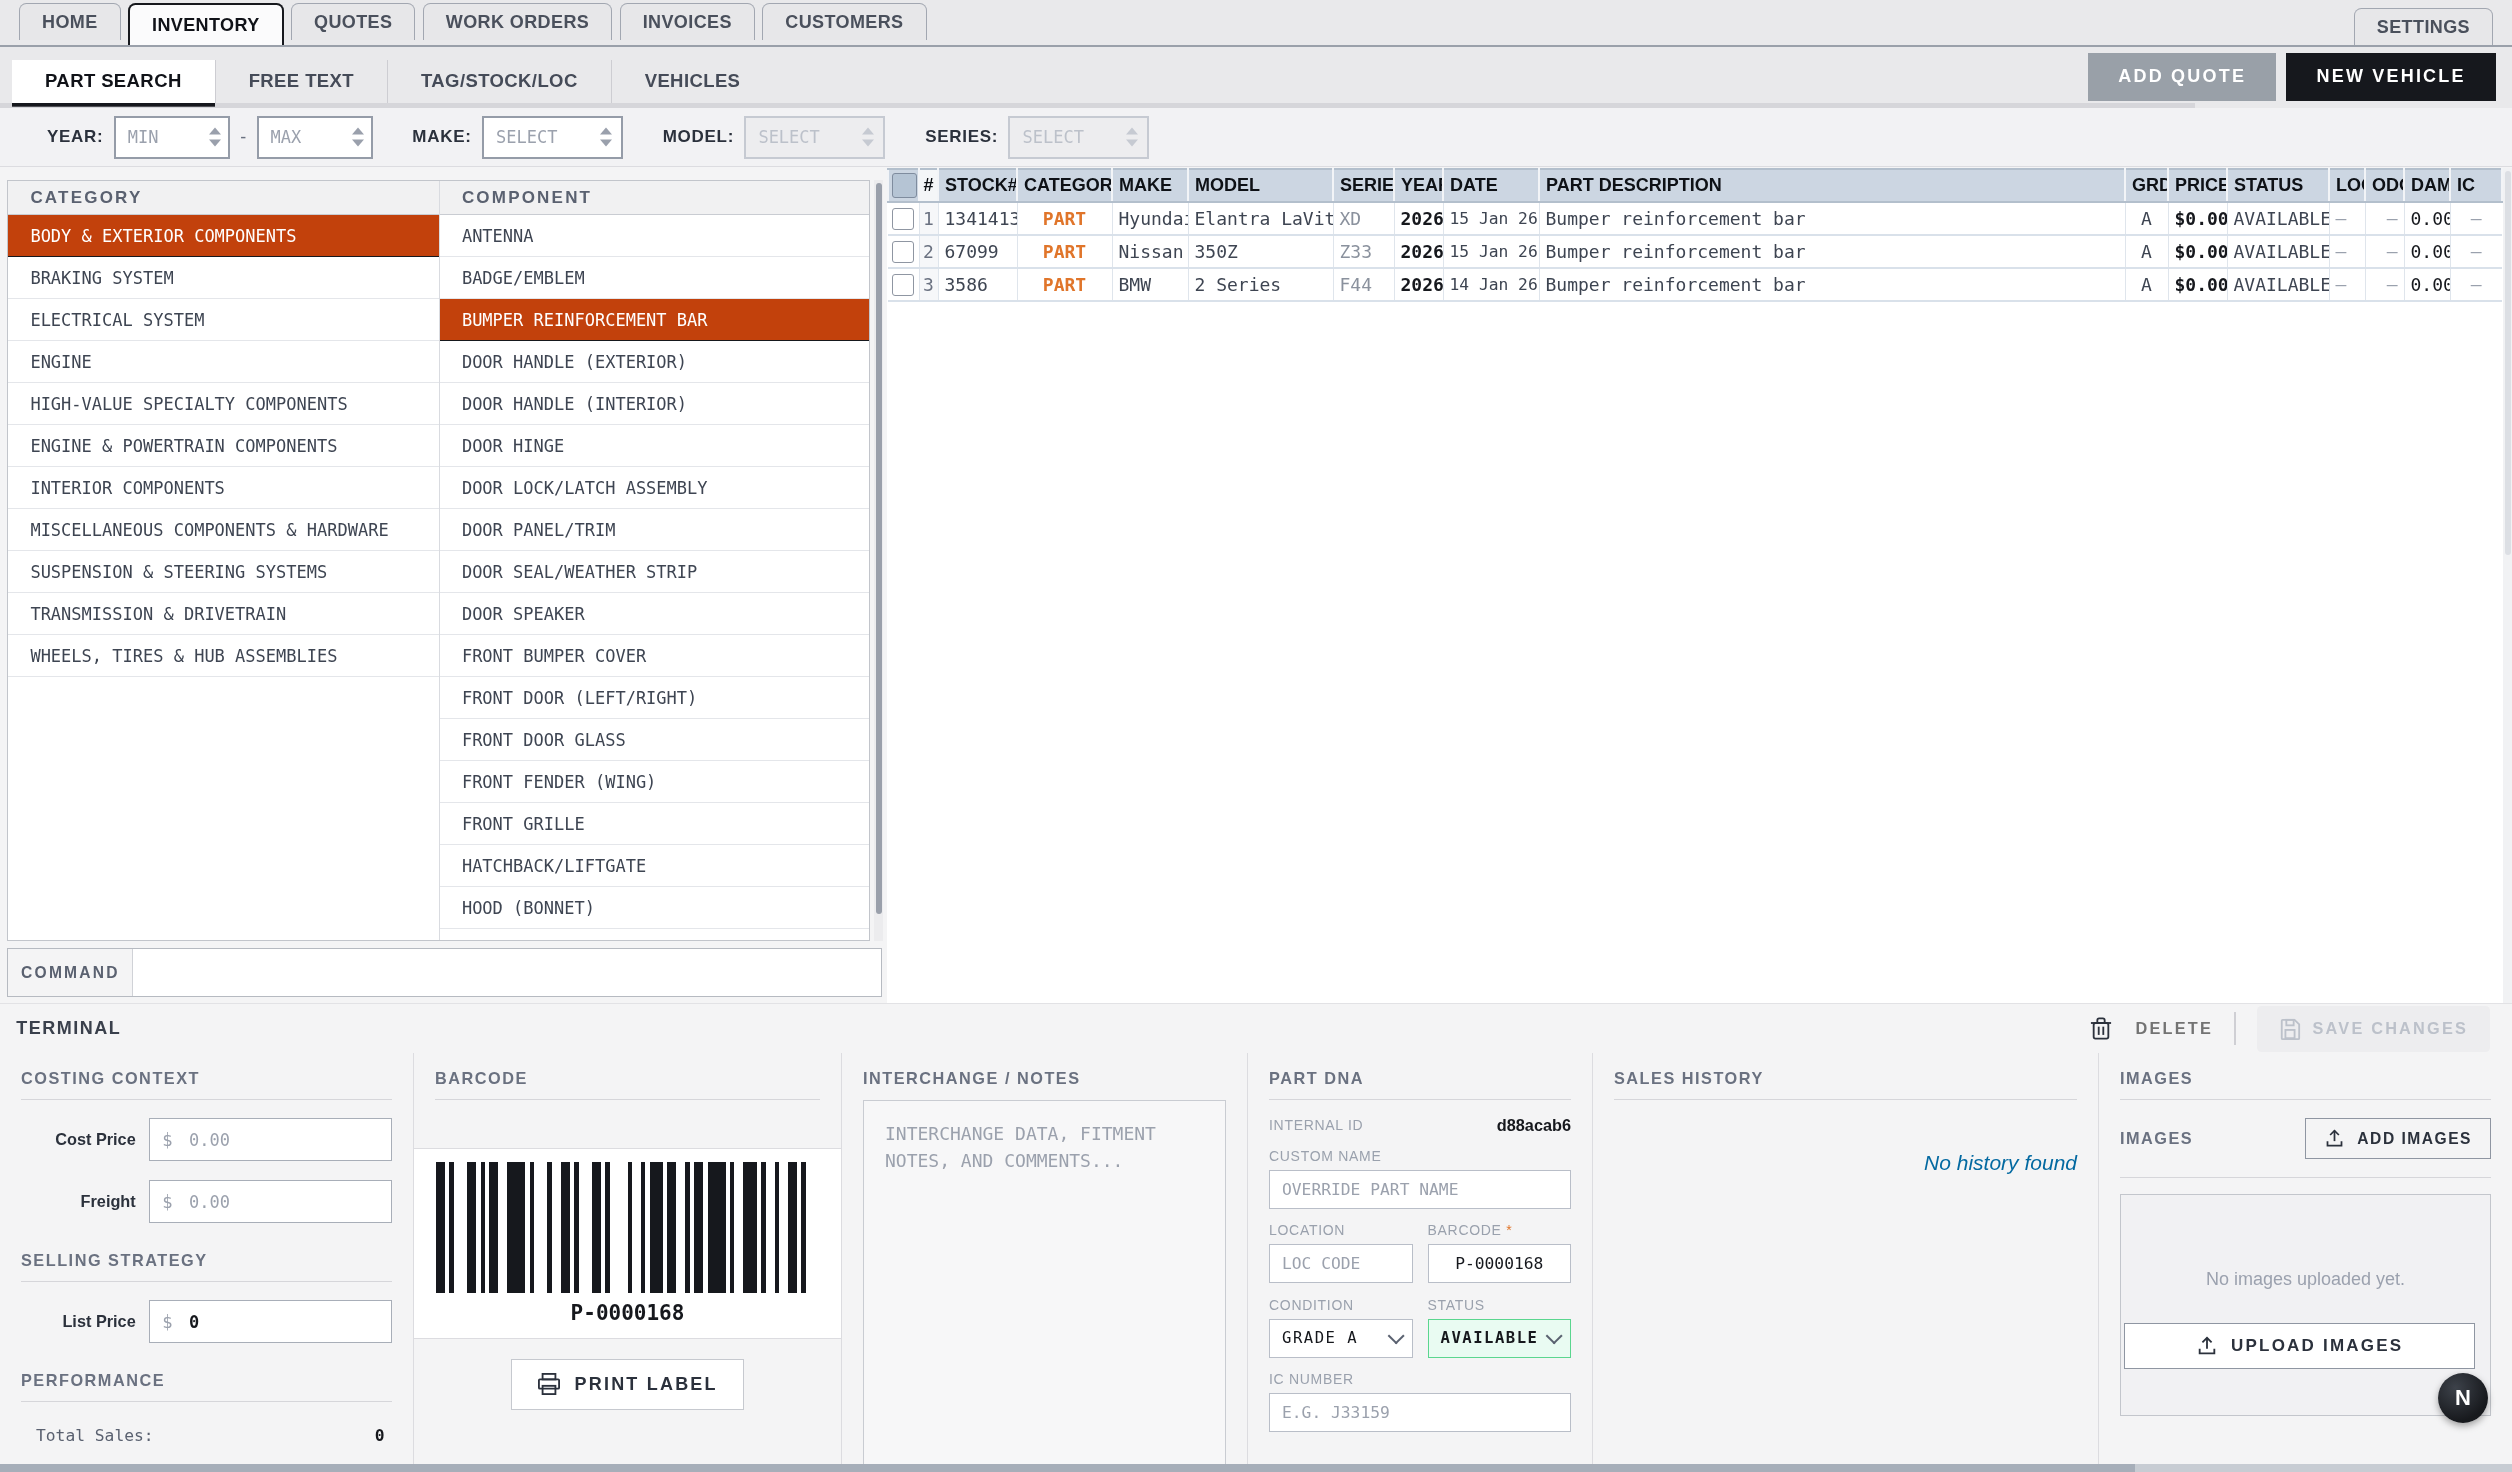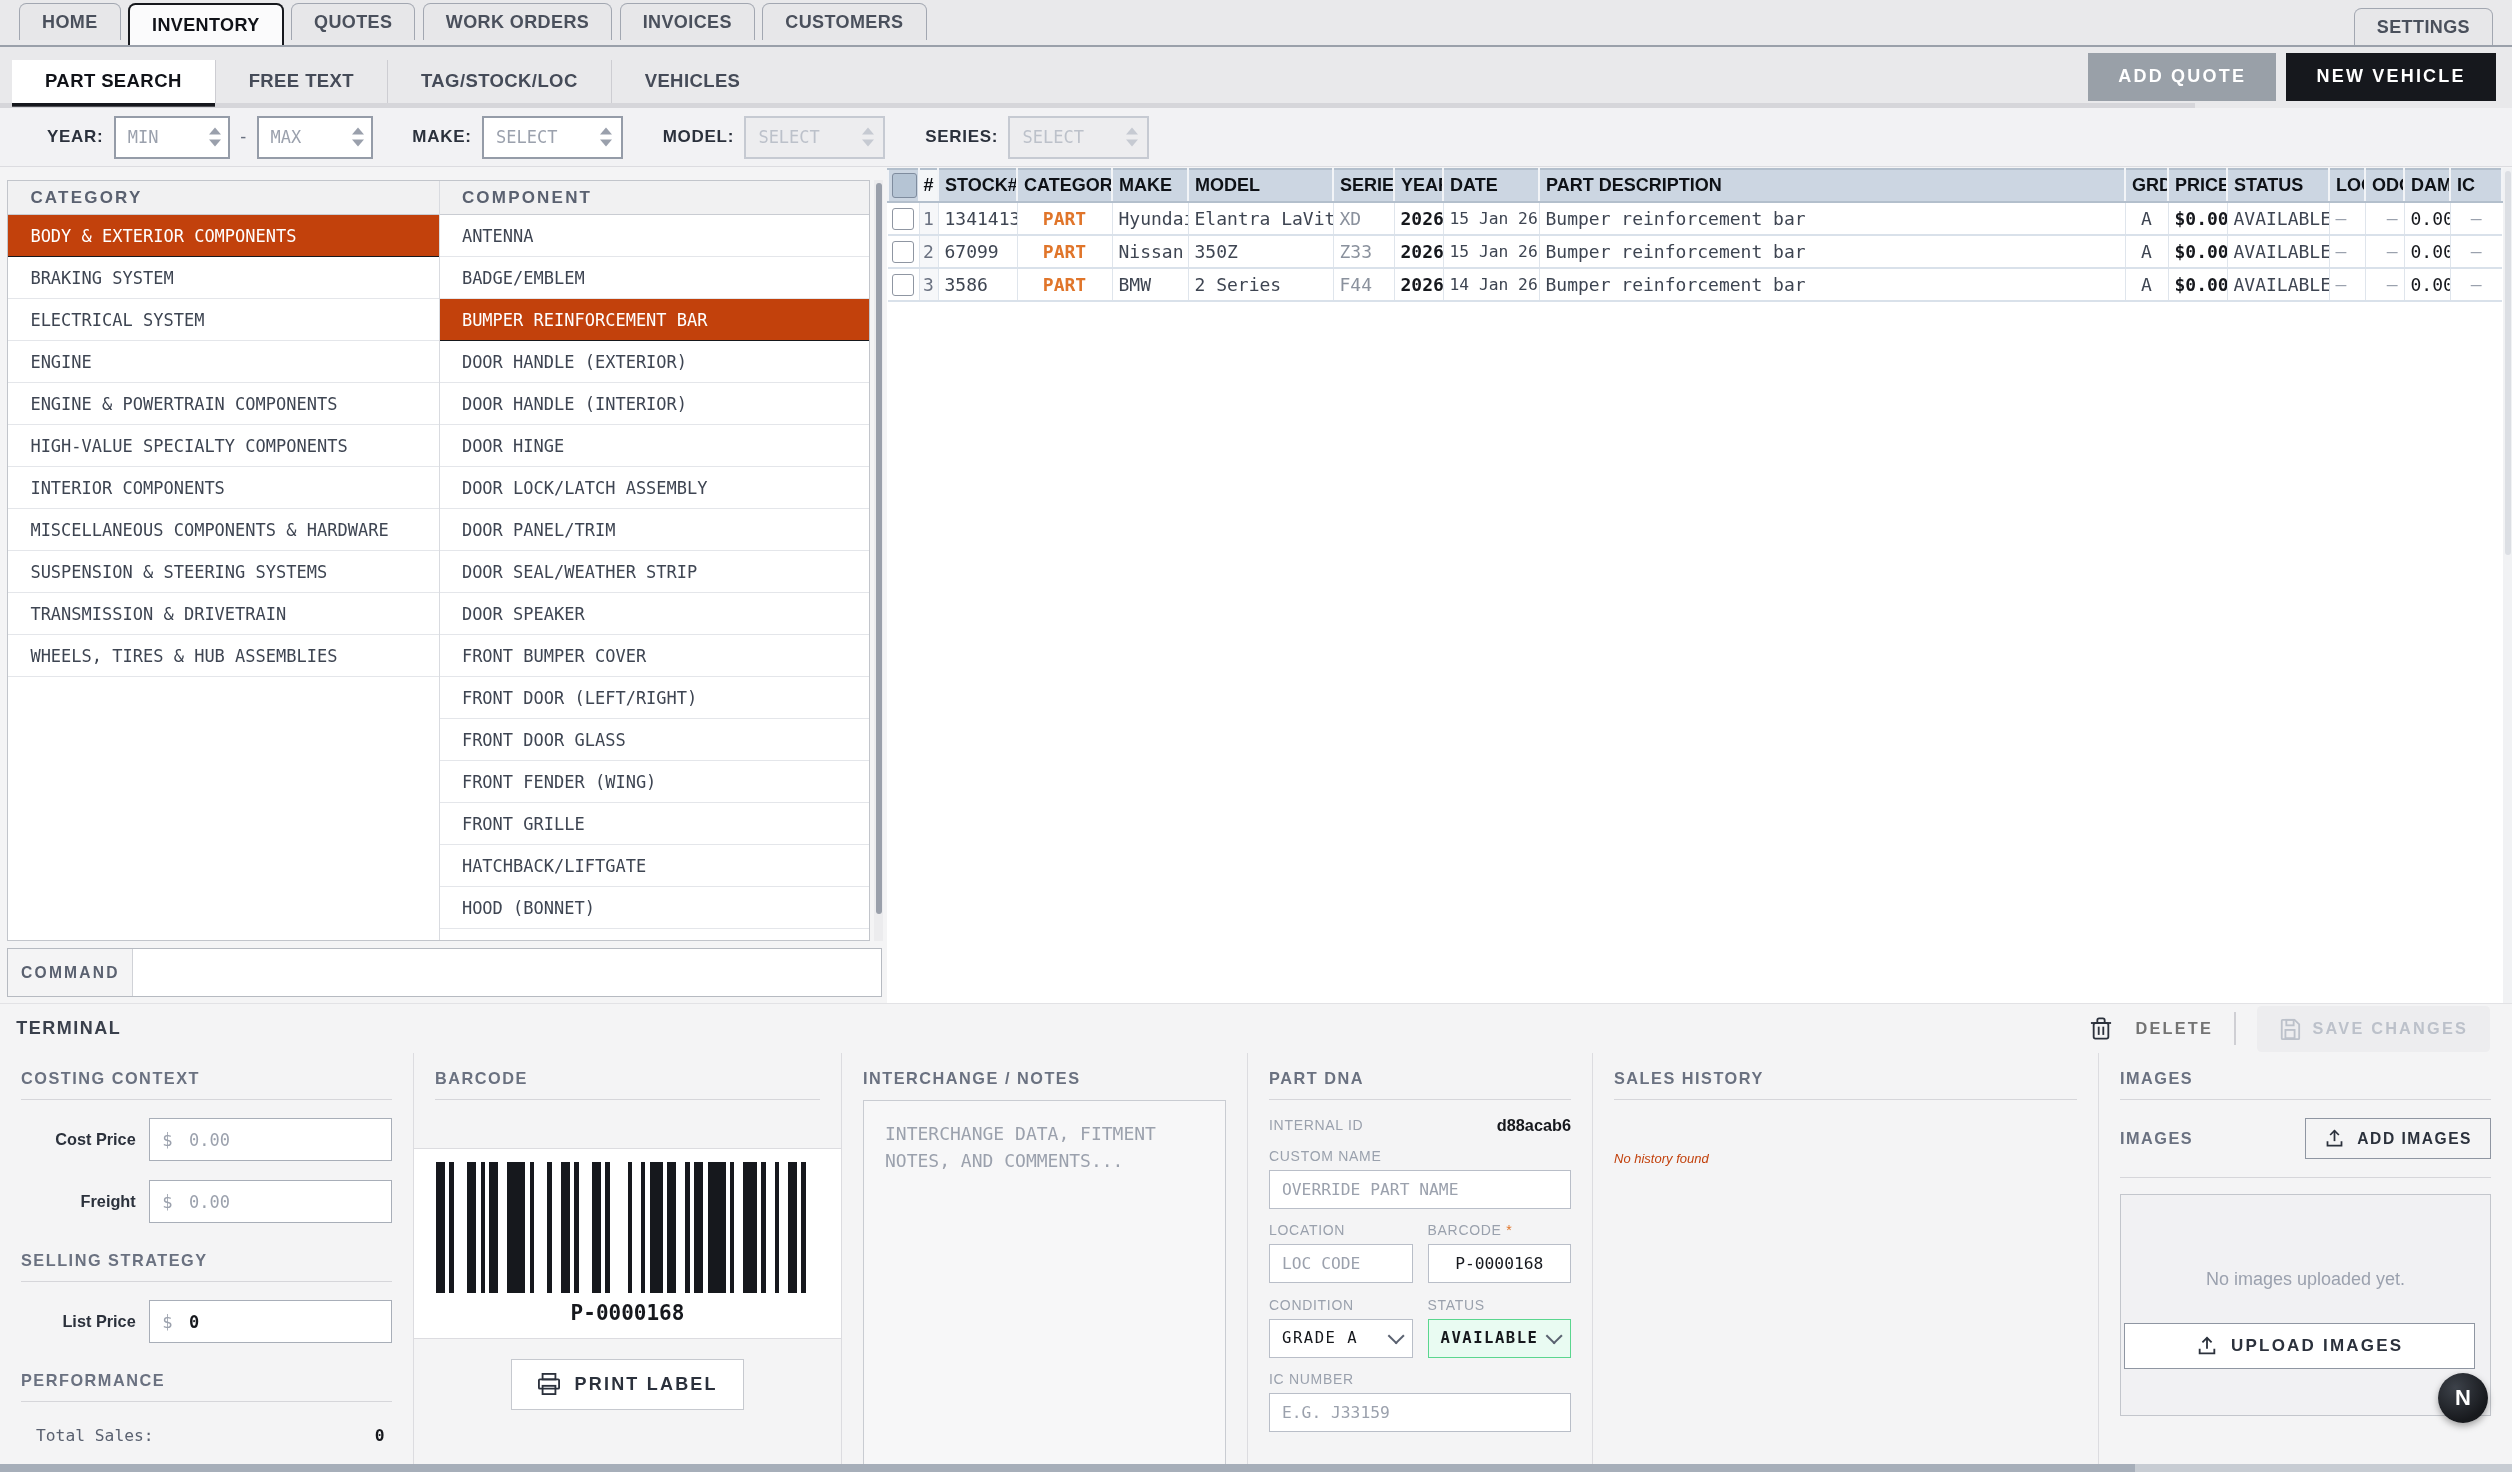--- a/index.html
+++ b/index.html
@@ -196,21 +196,21 @@
   .dinput.center { text-align:center; }
   .dselect { margin-top:6px; height:39px; border:1.5px solid #b9bec8; background:#fff;
              display:flex; align-items:center; justify-content:space-between; padding:0 12px;
              font-family:"DejaVu Sans Mono",monospace; font-size:15.6px; letter-spacing:1.5px;
              color:#16181d; cursor:pointer; }
   .dselect.green { background:#e9fbf2; border-color:#5bd68f; font-weight:bold; }
   .chev { width:12px; height:12px; border-right:2.2px solid #5a6170; border-bottom:2.2px solid #5a6170;
           transform:rotate(45deg) translateY(-3px); }
 
   
-  .nohist { margin-top:52px; text-align:left; font-size:13px; font-style:italic; color:#c2410c; }
+  .nohist { margin-top:52px; text-align:right; font-size:21px; font-style:italic; color:#0369a1; }
 
   
   .imgrow { display:flex; align-items:center; justify-content:space-between; margin-top:19px; }
   .btn-addimg { display:flex; align-items:center; gap:12px; background:transparent;
                 border:1.5px solid #8f96a2; padding:9px 18px; font-size:15.6px; font-weight:bold;
                 letter-spacing:1.5px; color:#2b313c; cursor:pointer; }
   .imgbox { margin-top:16.3px; height:222px; border:0.7px solid #c3c6cc; background:#f1f1f3;
             position:relative; }
   .noimg { position:absolute; left:0; right:0; top:74px; text-align:center;
            font-size:18px; color:#9ba1ae; }
@@ -310,22 +310,22 @@
 <div class="main">
 
   <div class="leftpanel">
     <div class="lcol">
       <div class="lhead">CATEGORY</div>
 
     <div class="litem active selected">BODY &amp; EXTERIOR COMPONENTS</div>
         <div class="litem">BRAKING SYSTEM</div>
         <div class="litem">ELECTRICAL SYSTEM</div>
         <div class="litem">ENGINE</div>
+        <div class="litem">HIGH-VALUE SPECIALTY COMPONENTS</div>
         <div class="litem">ENGINE &amp; POWERTRAIN COMPONENTS</div>
-        <div class="litem">HIGH-VALUE SPECIALTY COMPONENTS</div>
         <div class="litem">INTERIOR COMPONENTS</div>
         <div class="litem">MISCELLANEOUS COMPONENTS &amp; HARDWARE</div>
         <div class="litem">SUSPENSION &amp; STEERING SYSTEMS</div>
         <div class="litem">TRANSMISSION &amp; DRIVETRAIN</div>
         <div class="litem">WHEELS, TIRES &amp; HUB ASSEMBLIES</div>
       </div>
     <div class="lcol">
       <div class="lhead">COMPONENT</div>
 
     <div class="litem">ANTENNA</div>

